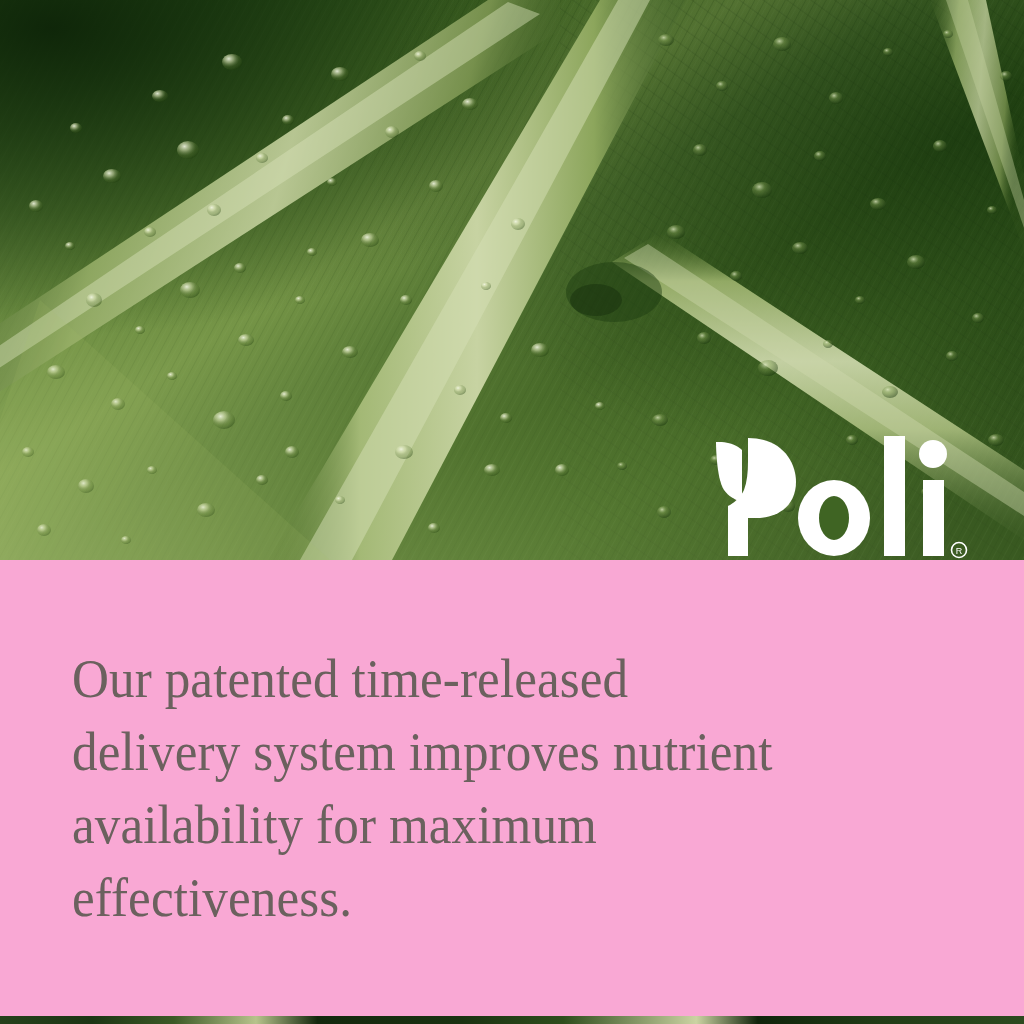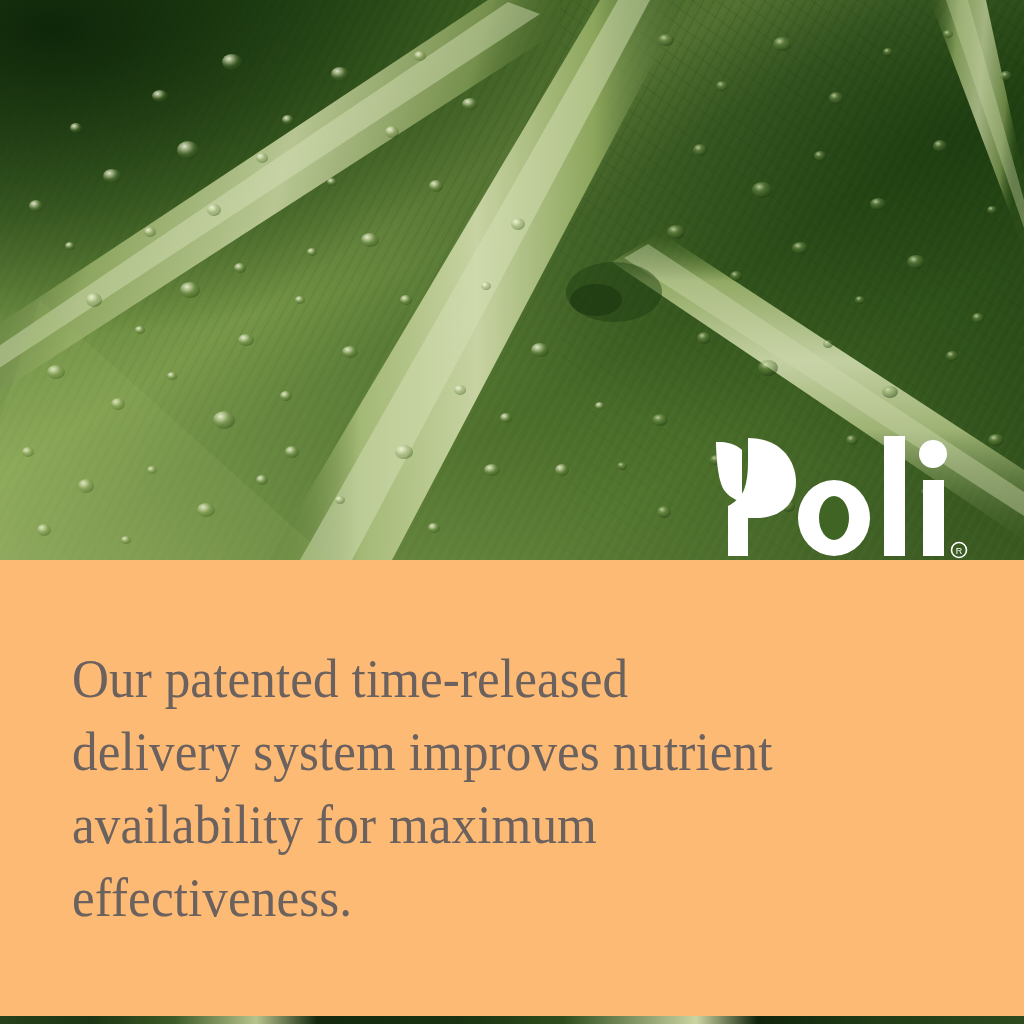--- a/index.html
+++ b/index.html
@@ -50,21 +50,21 @@
   }
   .logo svg { display:block; width:100%; height:100%; }
 
   
   .panel {
     position: absolute;
     left: 0;
     top: 560px;
     width: 1024px;
     height: 456px;
-    background: #fdba74;
+    background: #f9a8d4;
   }
 
   .headline {
     position: absolute;
     left: 72px;
     top: 82px;
     width: 790px;
     margin: 0;
     font-family: "Liberation Serif", "DejaVu Serif", serif;
     font-size: 55px;

